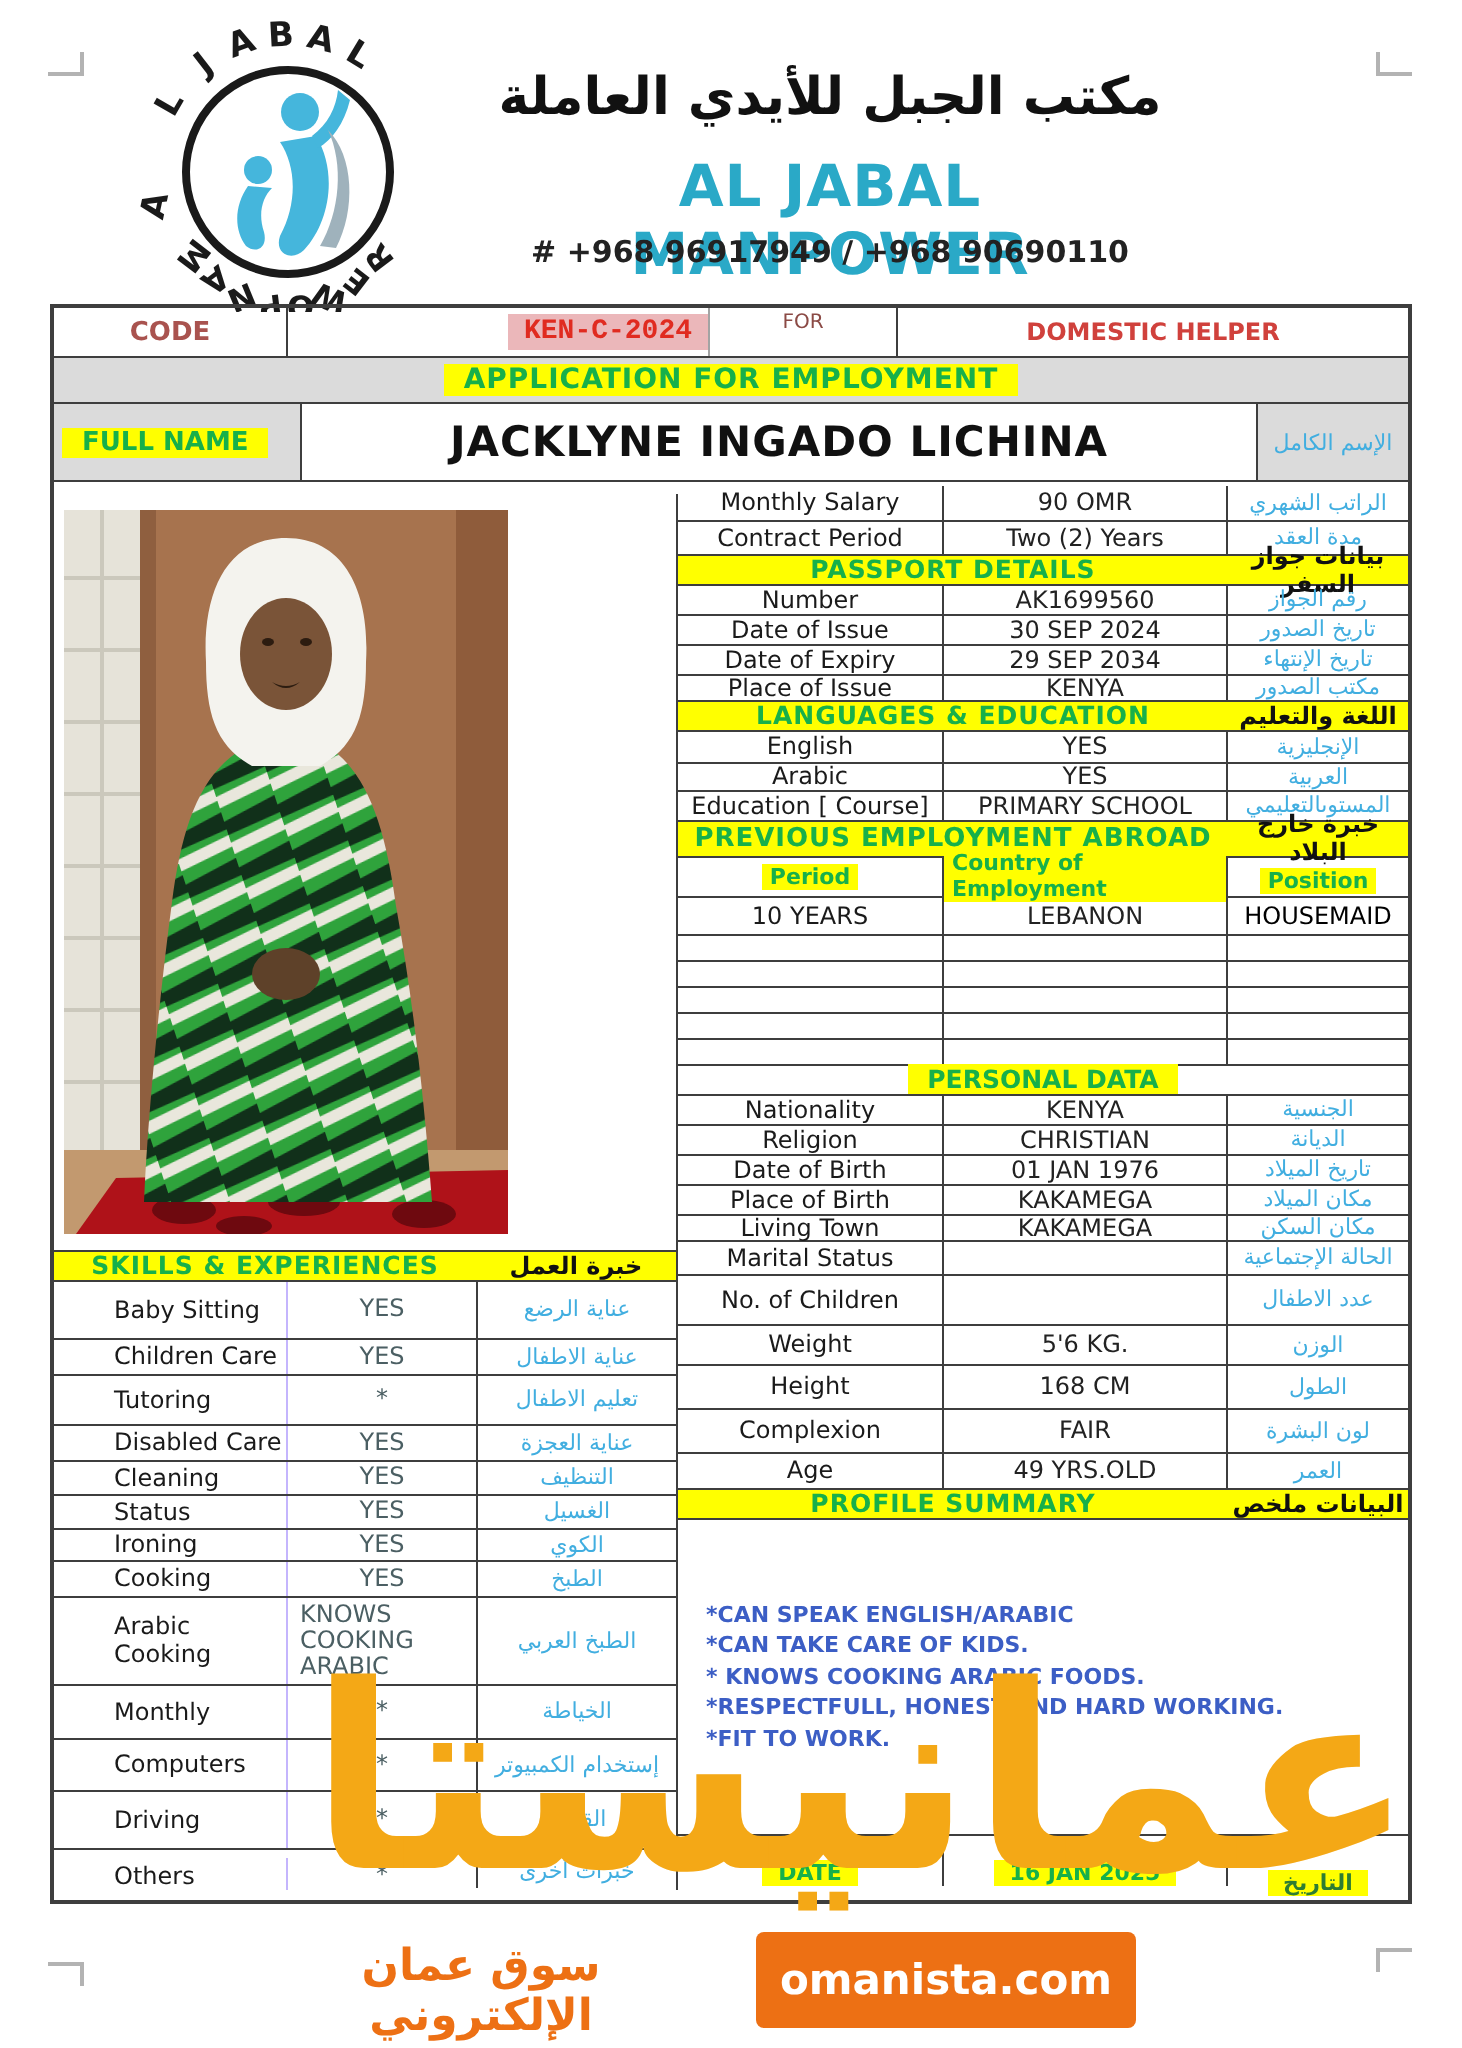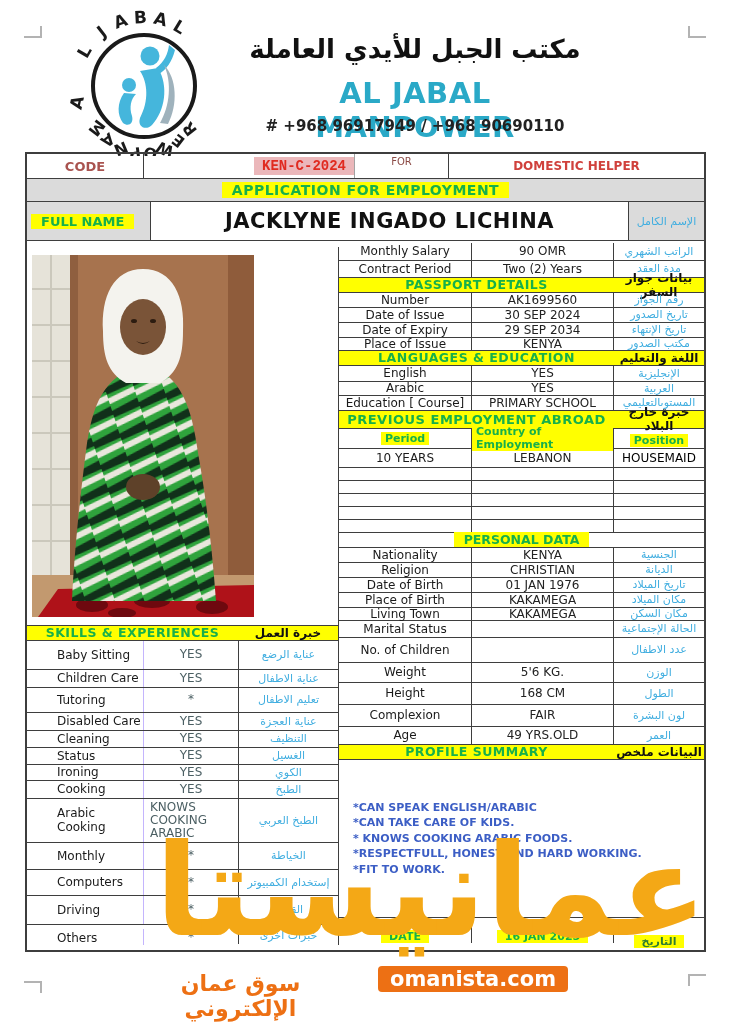--- a/index.html
+++ b/index.html
@@ -105,21 +105,21 @@
   .date-row { flex:1; border-bottom:none; align-items:flex-start; padding-top:6px; }
   .date-row .c1, .date-row .c2 { align-items:flex-start; padding-top:6px; }
   .date-row span.hl { font-size:11px; padding:0 8px; }
 
   
   .wm-big { position:absolute; left:148px; top:824px; width:566px; text-align:center;
             font-size:128px; font-weight:bold; color:#F4A816; direction:rtl; line-height:1.05;
             letter-spacing:1px; z-index:6; pointer-events:none; }
   .f-ar  { position:absolute; left:128px; top:971px; width:225px; text-align:center;
            font-size:22px; font-weight:bold; color:#ED7014; direction:rtl; z-index:7; }
-  .f-box { position:absolute; left:378px; top:966px; width:190px; height:26px; background:#ED7014;
+  .f-box { position:absolute; left:378px; top:966px; width:190px; height:48px; background:#ED7014;
            border-radius:4px; display:flex; align-items:center; justify-content:center; z-index:7; }
   .f-box span { color:#fff; font-size:21px; font-weight:600; }
 </style>
 </head>
 <body>
 
 <div class="page">
 
   <div class="crop tl"></div>
   <div class="crop tr"></div>

